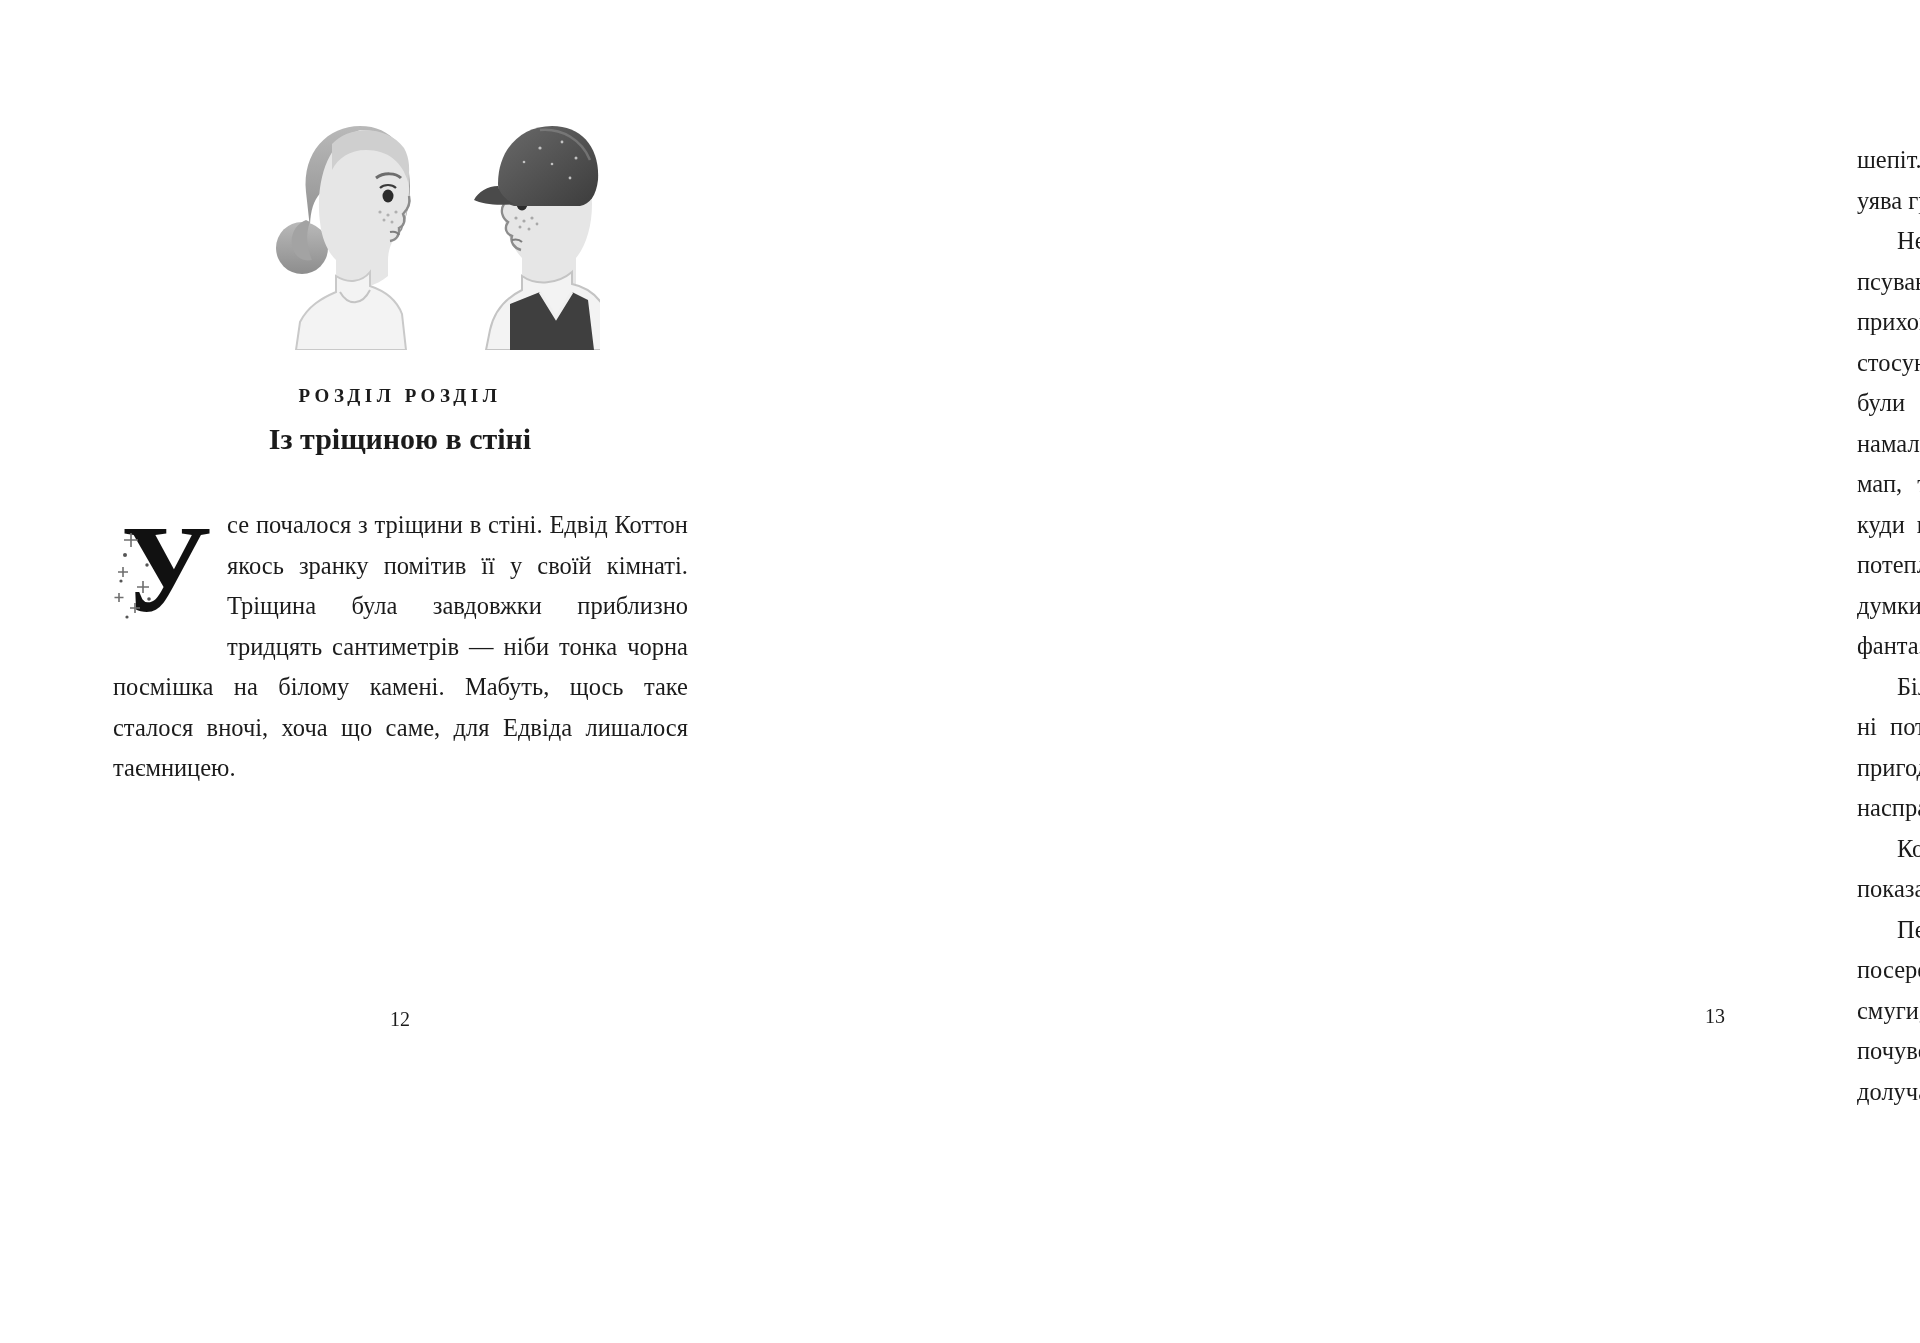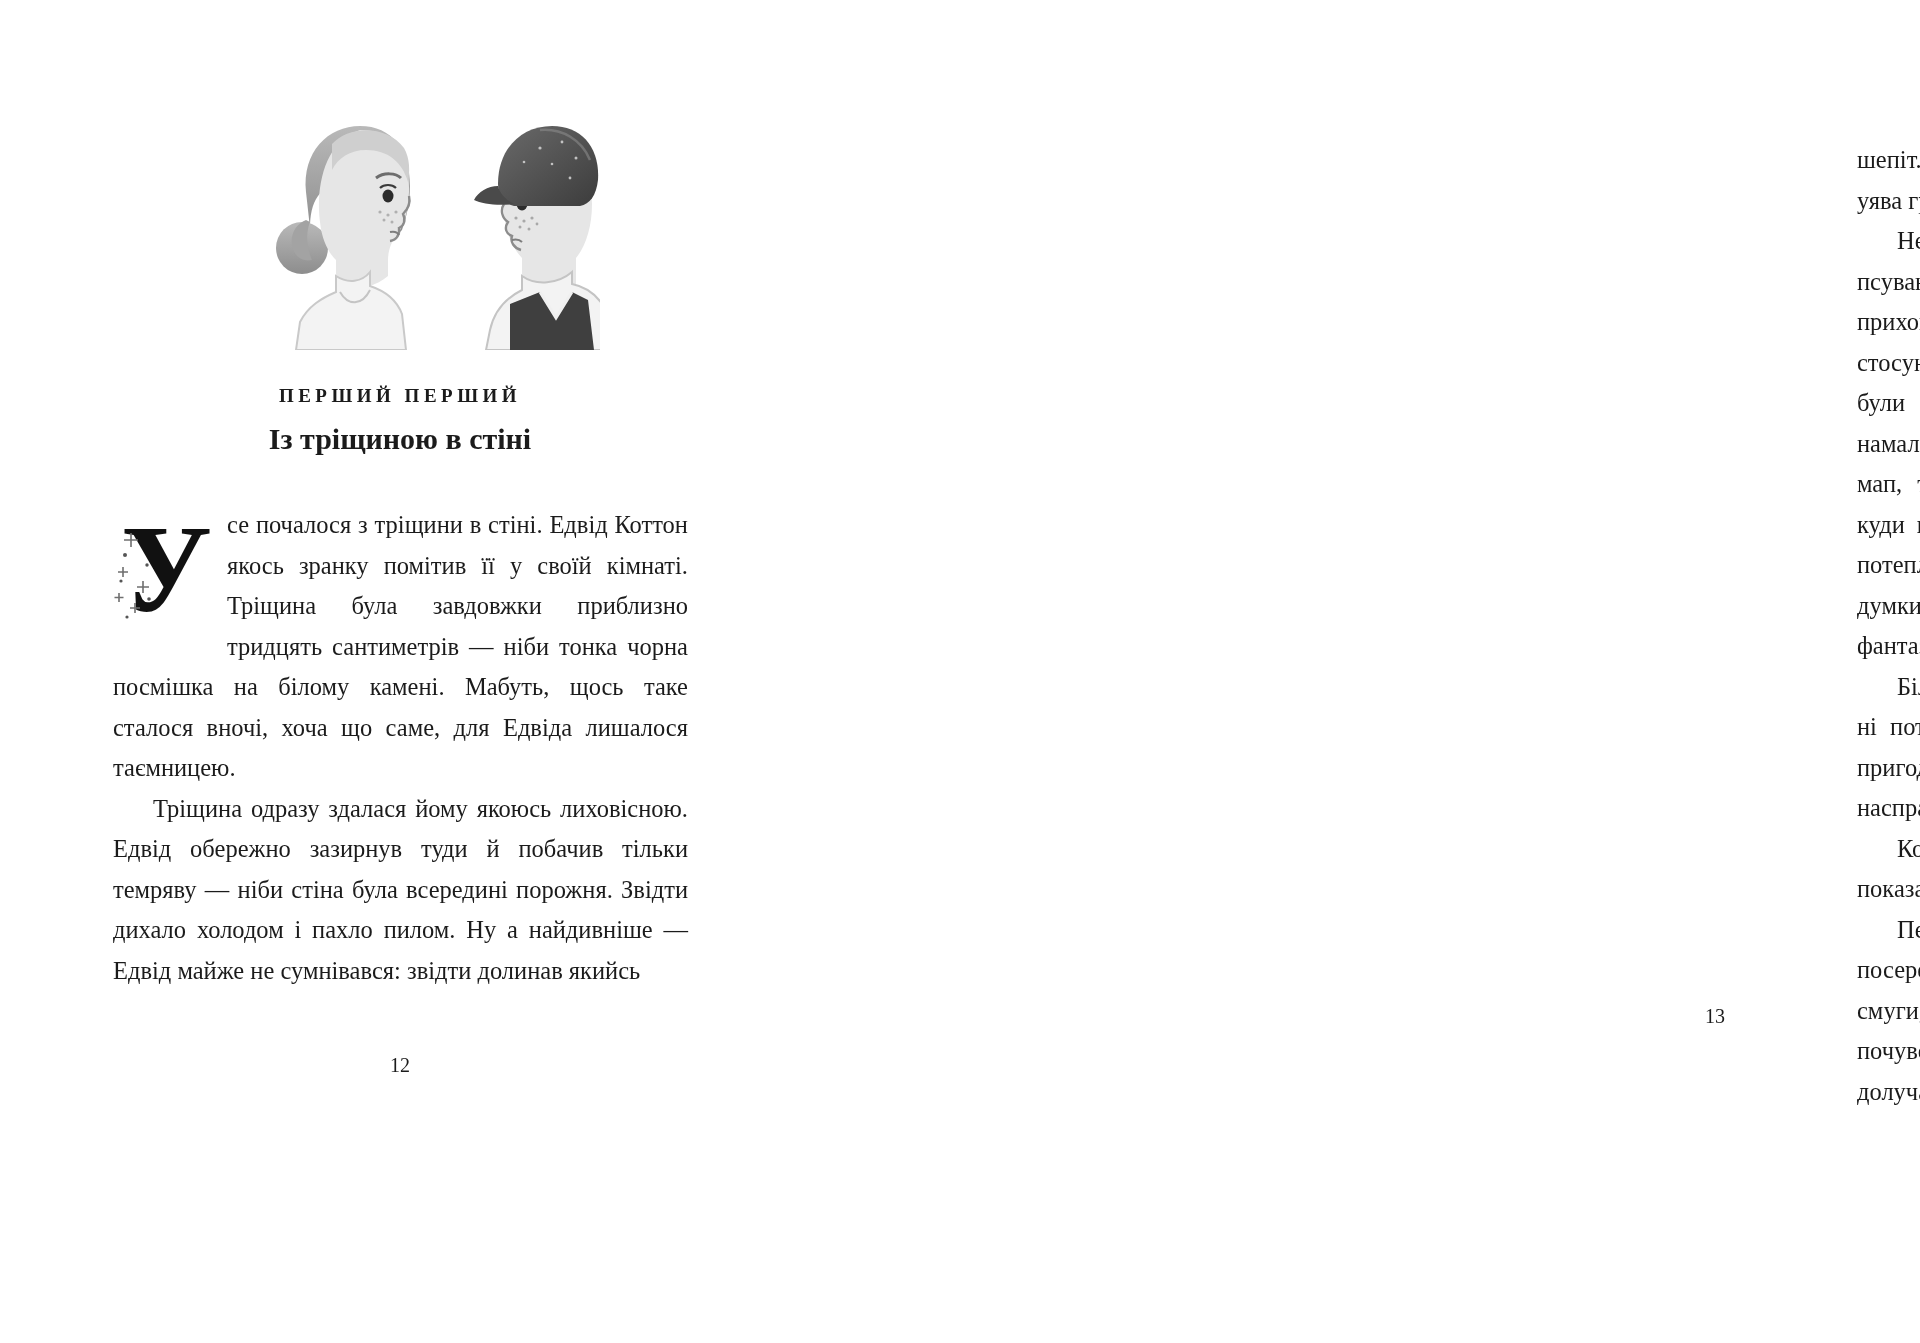--- a/index.html
+++ b/index.html
@@ -99,21 +99,21 @@
   }
   .dropcap svg { display: block; }
   .folio {
     position: absolute;
     bottom: 312px;
     width: 100%;
     text-align: center;
     font-size: 20px;
     color: #1b1b1b;
   }
-  .folio-left { left: 0; top: 1054px; bottom: auto; width: 800px; }
+  .folio-left { left: 0; top: 1008px; bottom: auto; width: 800px; }
   .folio-right { left: 0; top: 1005px; bottom: auto; width: 1510px; text-align: center; }
 </style>
 </head>
 <body>
 
 <div class="spread">
 
   <div class="page page-left">
 
     <div class="illustration">
@@ -200,21 +200,21 @@
               <circle cx="360" cy="78" r="1.4"></circle>
           </g>
 
           <path d="M312 176 L312 190 C296 198 284 212 280 230 L276 250 L392 250 L392 204 C384 192 372 186 362 184 L362 172 C348 184 326 186 312 176 Z" fill="#f3f3f3" stroke="#c4c4c4" stroke-width="2"></path>
           <path d="M330 192 L346 218 L362 192 L378 200 L384 250 L300 250 L300 204 Z" fill="#3f3f3f"></path>
           <path d="M330 192 L346 218 L362 192" fill="none" stroke="#f0f0f0" stroke-width="3"></path>
         </g>
       </svg>
     </div>
 
-    <div class="chapter-label">ПЕРШИЙ ПЕРШИЙ</div>
+    <div class="chapter-label">РОЗДІЛ РОЗДІЛ</div>
     <div class="chapter-title">Із тріщиною в стіні</div>
 
     <div class="col-left">
       <p class="dropcap-para">
         <span class="dropcap">
           <svg width="108" height="128" viewBox="0 0 108 128" xmlns="http://www.w3.org/2000/svg">
             <text x="8" y="104" font-family="Liberation Serif, serif" font-size="124" font-weight="700" fill="#111111">У</text>
             <g stroke="#6f6f6f" stroke-width="1.6" fill="none">
               <path d="M18 26 l0 14 M11 33 l14 0"></path>
               <path d="M10 60 l0 10 M5 65 l10 0"></path>
@@ -226,21 +226,20 @@
               <circle cx="12" cy="48" r="2"></circle>
               <circle cx="34" cy="58" r="1.7"></circle>
               <circle cx="8" cy="74" r="1.6"></circle>
               <circle cx="36" cy="92" r="1.8"></circle>
               <circle cx="14" cy="110" r="1.6"></circle>
             </g>
           </svg>
         </span>
         <span>се почалося з тріщини в стіні. Едвід Коттон якось зранку помітив її у своїй кімнаті. Тріщина була завдовжки приблизно тридцять сантиметрів — ніби тонка чорна посмішка на білому камені. Мабуть, щось таке сталося вночі, хоча що саме, для Едвіда лишалося таємницею.</span>
       </p>
-      <p class="indent">Тріщина одразу здалася йому якоюсь лиховісною. Едвід обережно зазирнув туди й побачив тільки темряву — ніби стіна була всередині порожня. Звідти дихало холодом і пахло пилом. Ну а найдивніше — Едвід майже не сумнівався: звідти долинав якийсь</p>
     </div>
 
     <div class="folio folio-left">12</div>
   </div>
 
   <div class="page page-right">
     <div class="col-right">
       <p>шепіт. Тремтячи, хлопець все ж сказав собі, що це уява грає з ним кепський жарт.</p>
       <p class="indent">Не сумніваючись, що Гензель буде винуватити в псуванні стіни його, Едвід вирішив тріщину приховати — з батьком і без того не надто добрі стосунки, не треба далі погіршувати ситуацію. Стіни були обвішані пергаментами з власноруч намальованими портретами майстрів і майстринь мап, тож перевісити один, затуливши тріщину, — куди простіше. Щойно він це зробив, у кімнаті аж потепліло, настрій в Едвіда покращився, і будь-які думки про шепіт у стіні видалися дитячими фантазіями.</p>
       <p class="indent">Більше нічого особливого не сталося ні того дня, ні потім уночі. Едвіду спалося спокійно і снилися пригоди, які він сподівався колись пережити насправді.</p>

